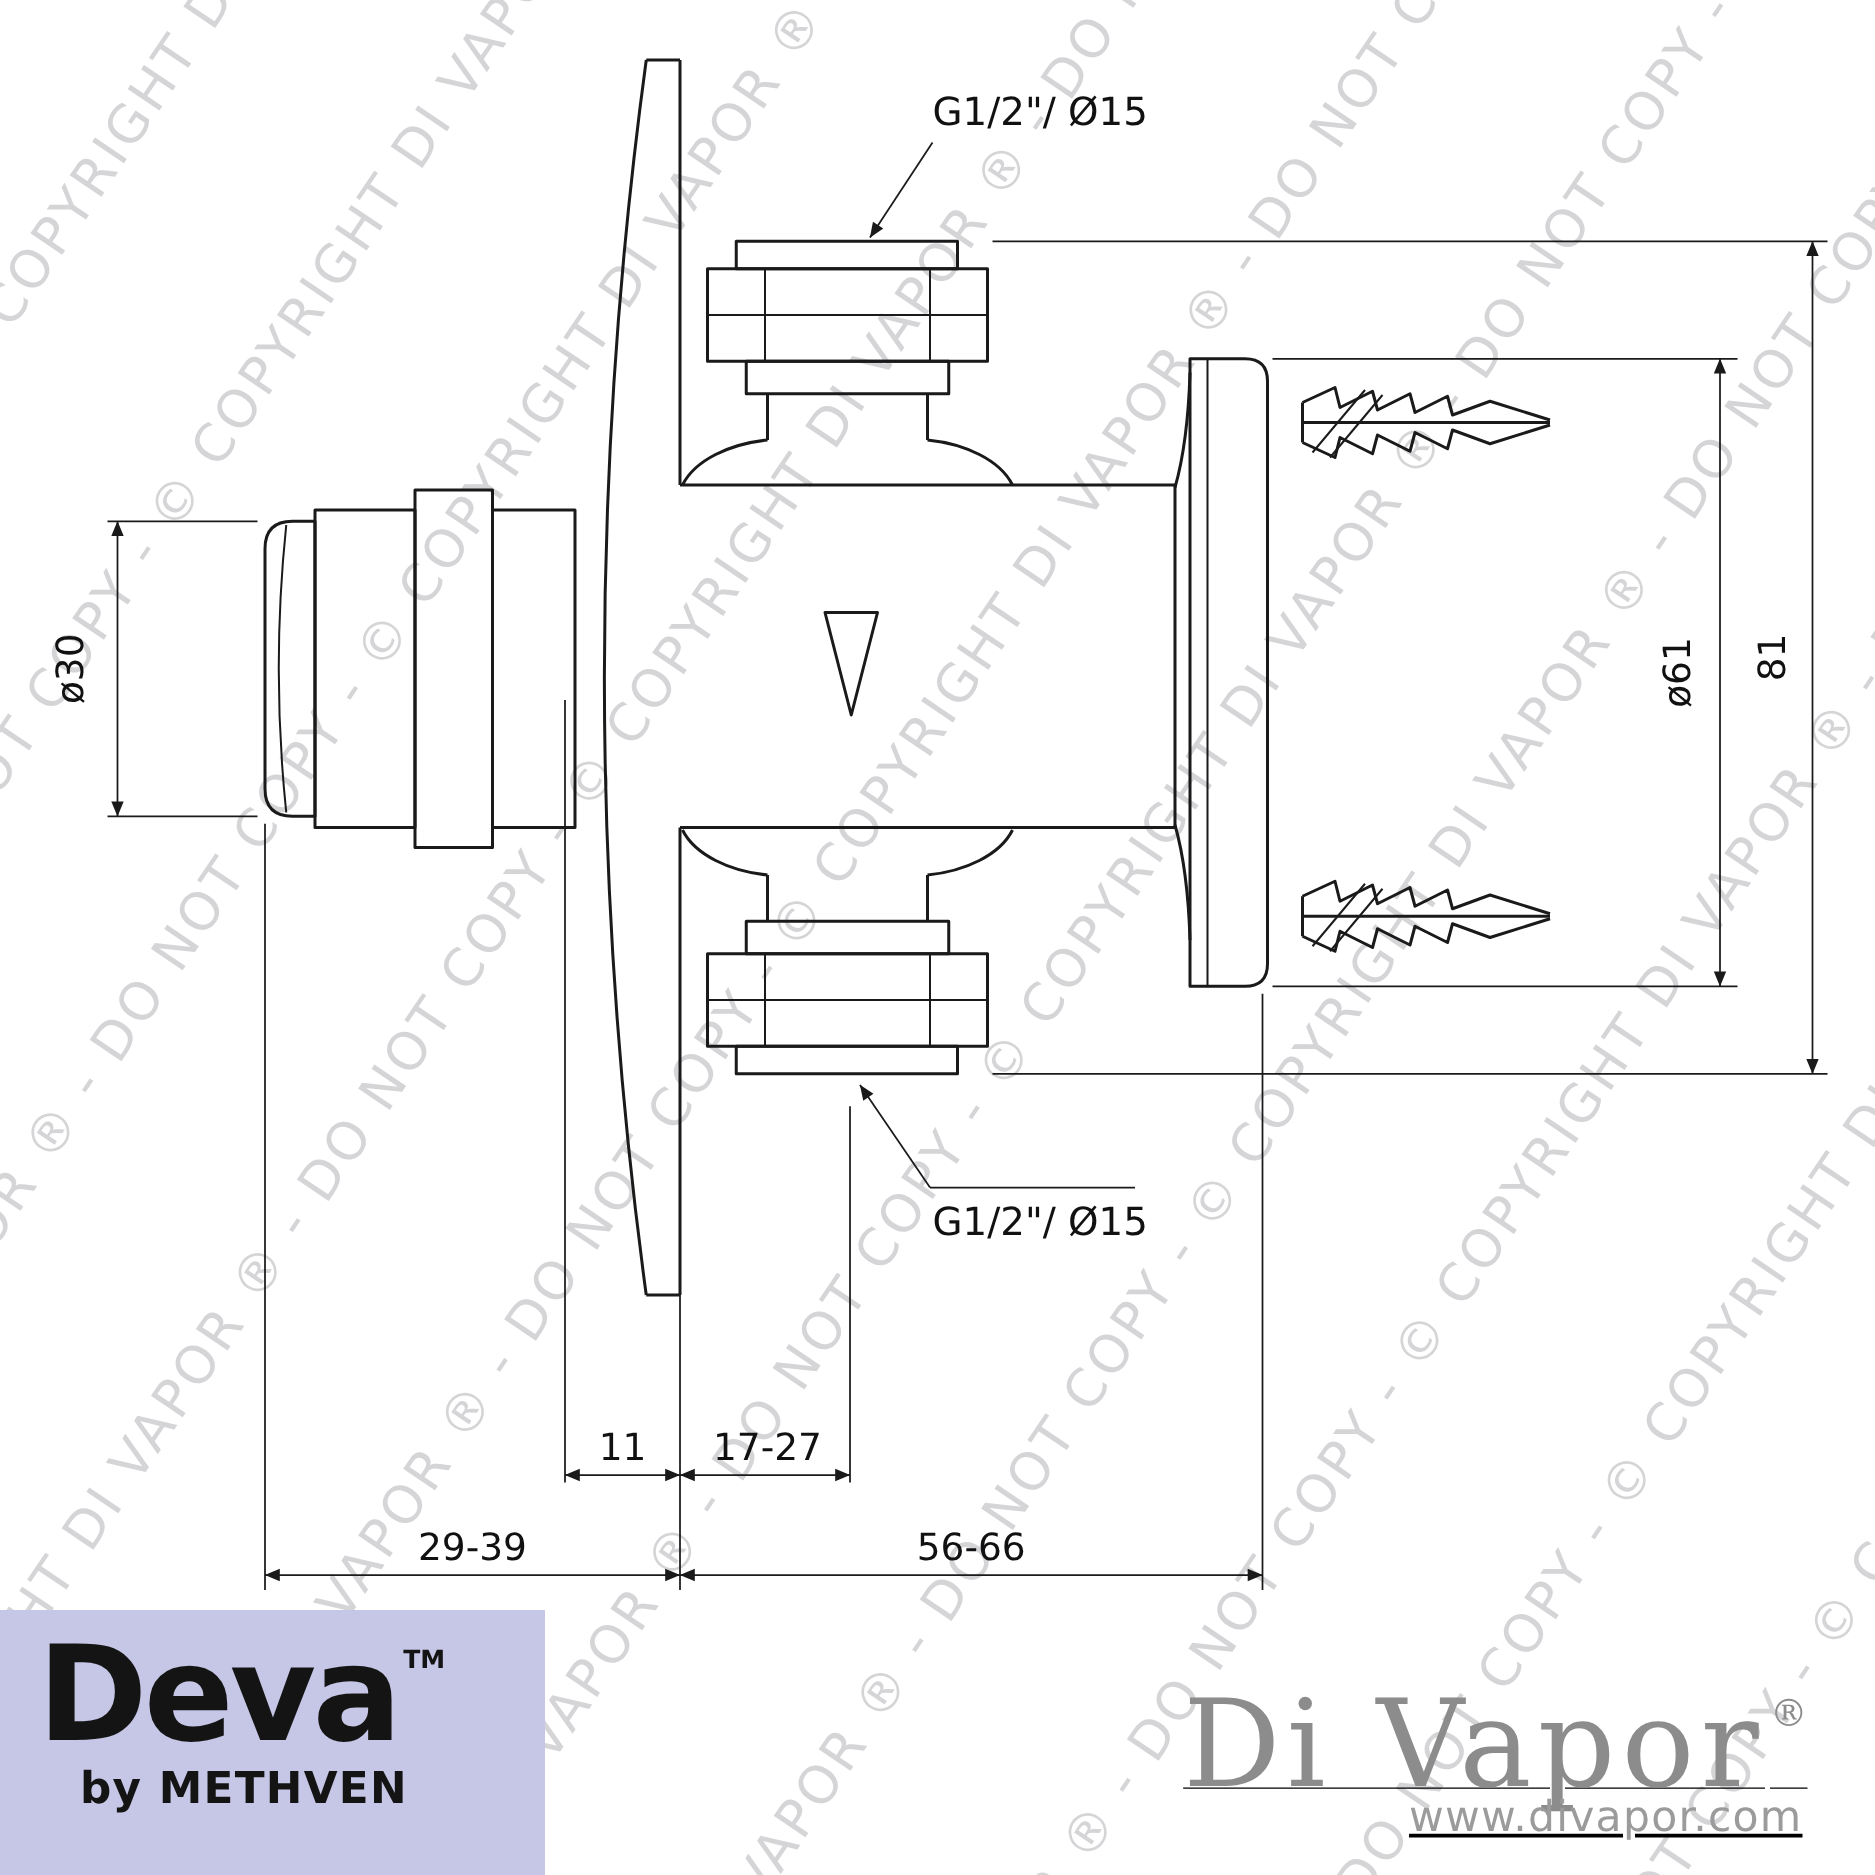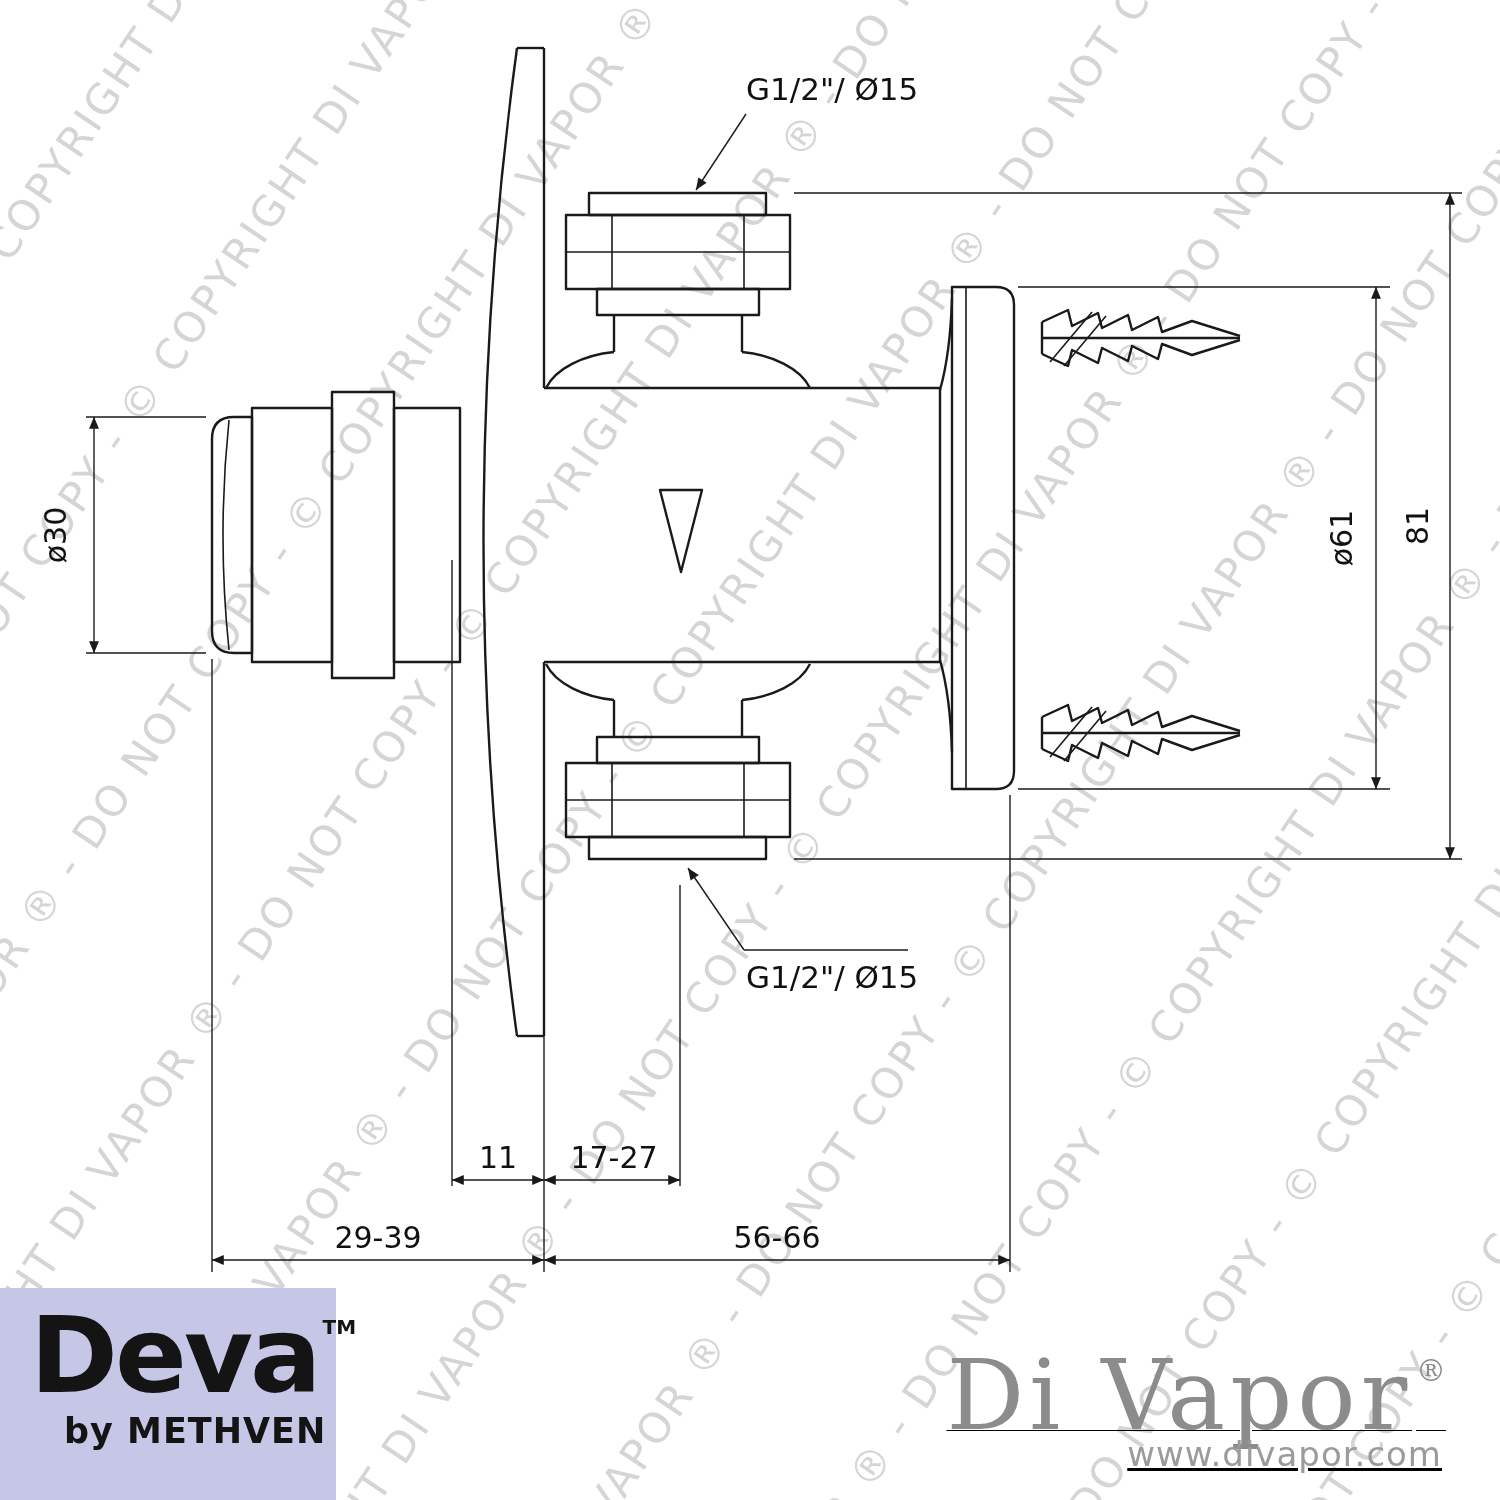--- a/index.html
+++ b/index.html
@@ -13,21 +13,21 @@
   .wm-line{white-space:nowrap;text-align:center;font-size:42px;letter-spacing:3px;
            color:rgba(172,172,178,0.5);font-weight:400;}
   
   .drawing{position:absolute;left:0;top:0;z-index:2;}
   .outline{stroke:#1a1a1a;stroke-width:2.4;fill:none;stroke-linejoin:round;}
   .thin{stroke-width:1.6;}
   .dims{stroke:#1a1a1a;stroke-width:1.4;fill:none;}
   .lbl{font-family:"DejaVu Sans",sans-serif;font-size:30px;fill:#111;stroke:none;}
   .lbl-big{font-size:31px;}
   
-  .deva-box{position:absolute;left:0;top:1288px;width:336px;height:212px;background:#c6c7e6;
+  .deva-box{position:absolute;left:0;top:1288px;width:436px;height:212px;background:#c6c7e6;
             z-index:3;box-sizing:border-box;padding:18px 0 0 30px;}
   .deva-name-row{line-height:0.95;}
   .deva-name{font-weight:bold;font-size:106px;color:#141414;letter-spacing:-3px;}
   .deva-tm{font-weight:bold;font-size:20px;color:#141414;position:relative;top:-58px;left:4px;}
   .deva-byline{font-weight:bold;font-size:35px;color:#141414;letter-spacing:1px;margin-top:4px;padding-left:34px;}
   
   .divapor-box{position:absolute;right:58px;bottom:26px;z-index:3;text-align:right;text-decoration:underline;}
   .divapor-name{font-family:"DejaVu Serif",serif;font-size:97px;color:#8c8c8c;letter-spacing:5px;line-height:1.0;}
   .divapor-reg{font-family:"DejaVu Serif",serif;font-size:30px;color:#8c8c8c;position:relative;top:-48px;left:4px;}
   .divapor-url{font-size:34px;color:#9b9b9b;letter-spacing:1px;margin-top:-10px;}

